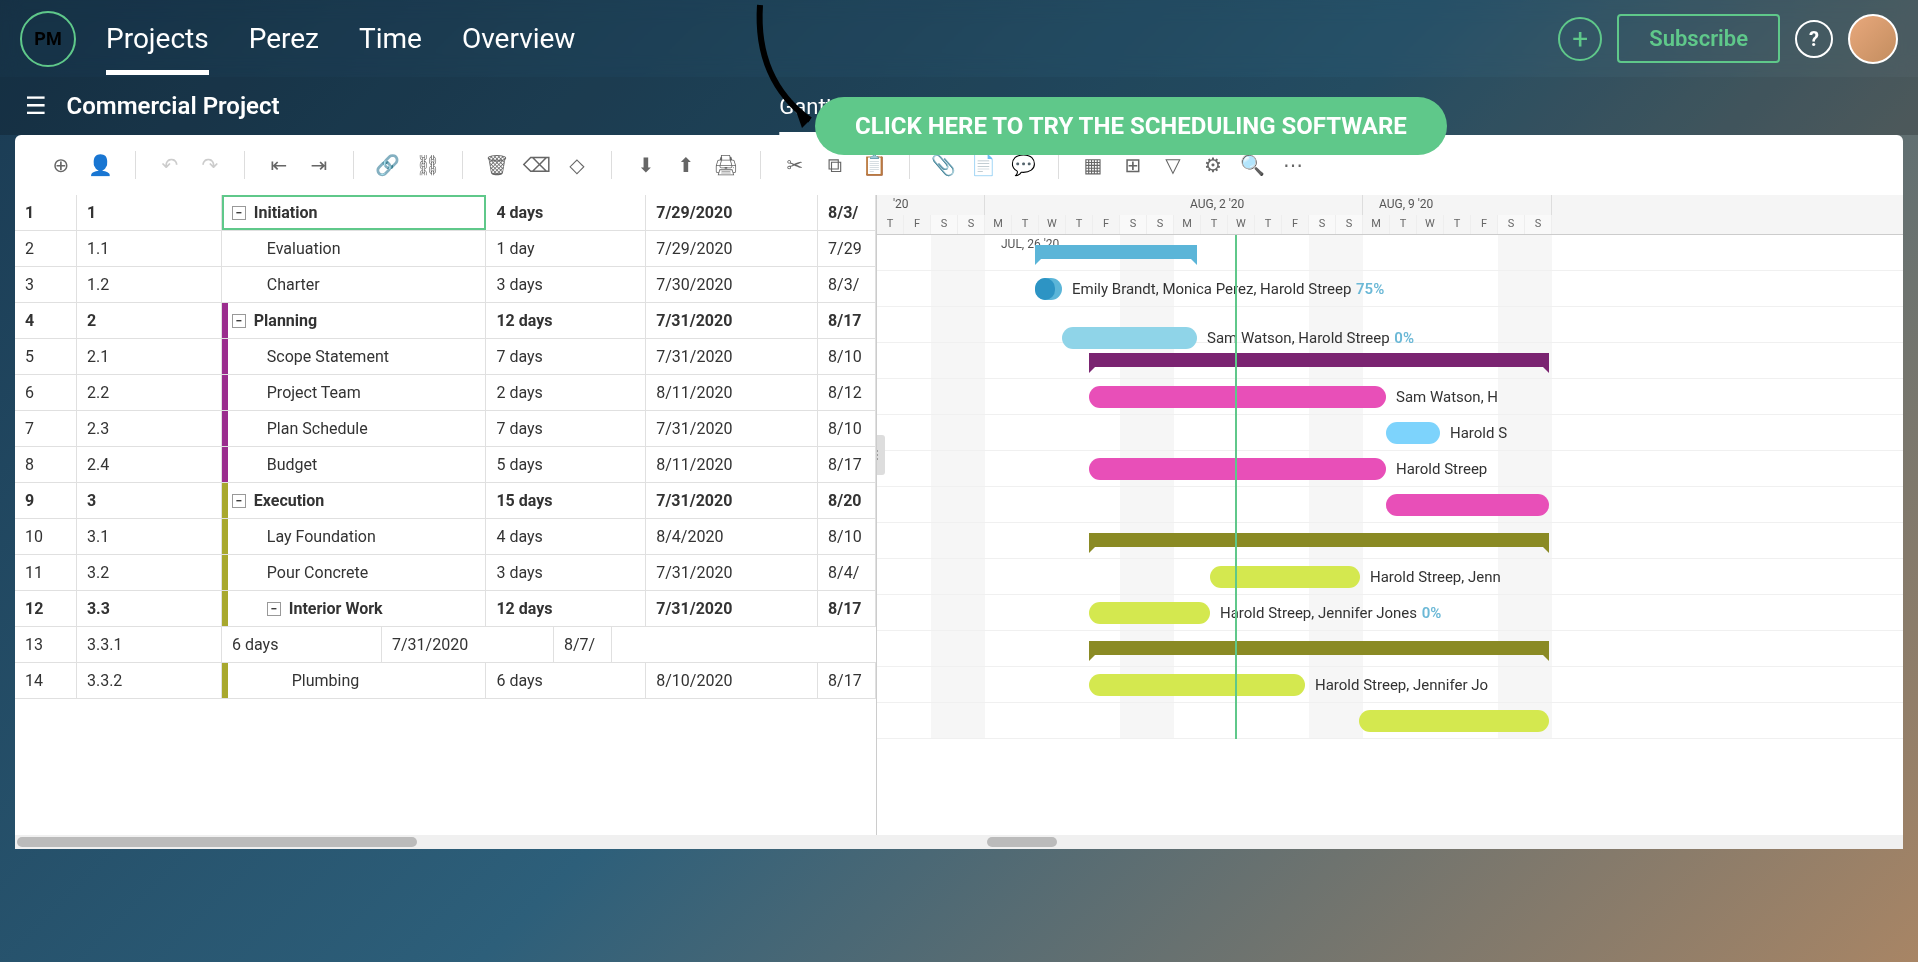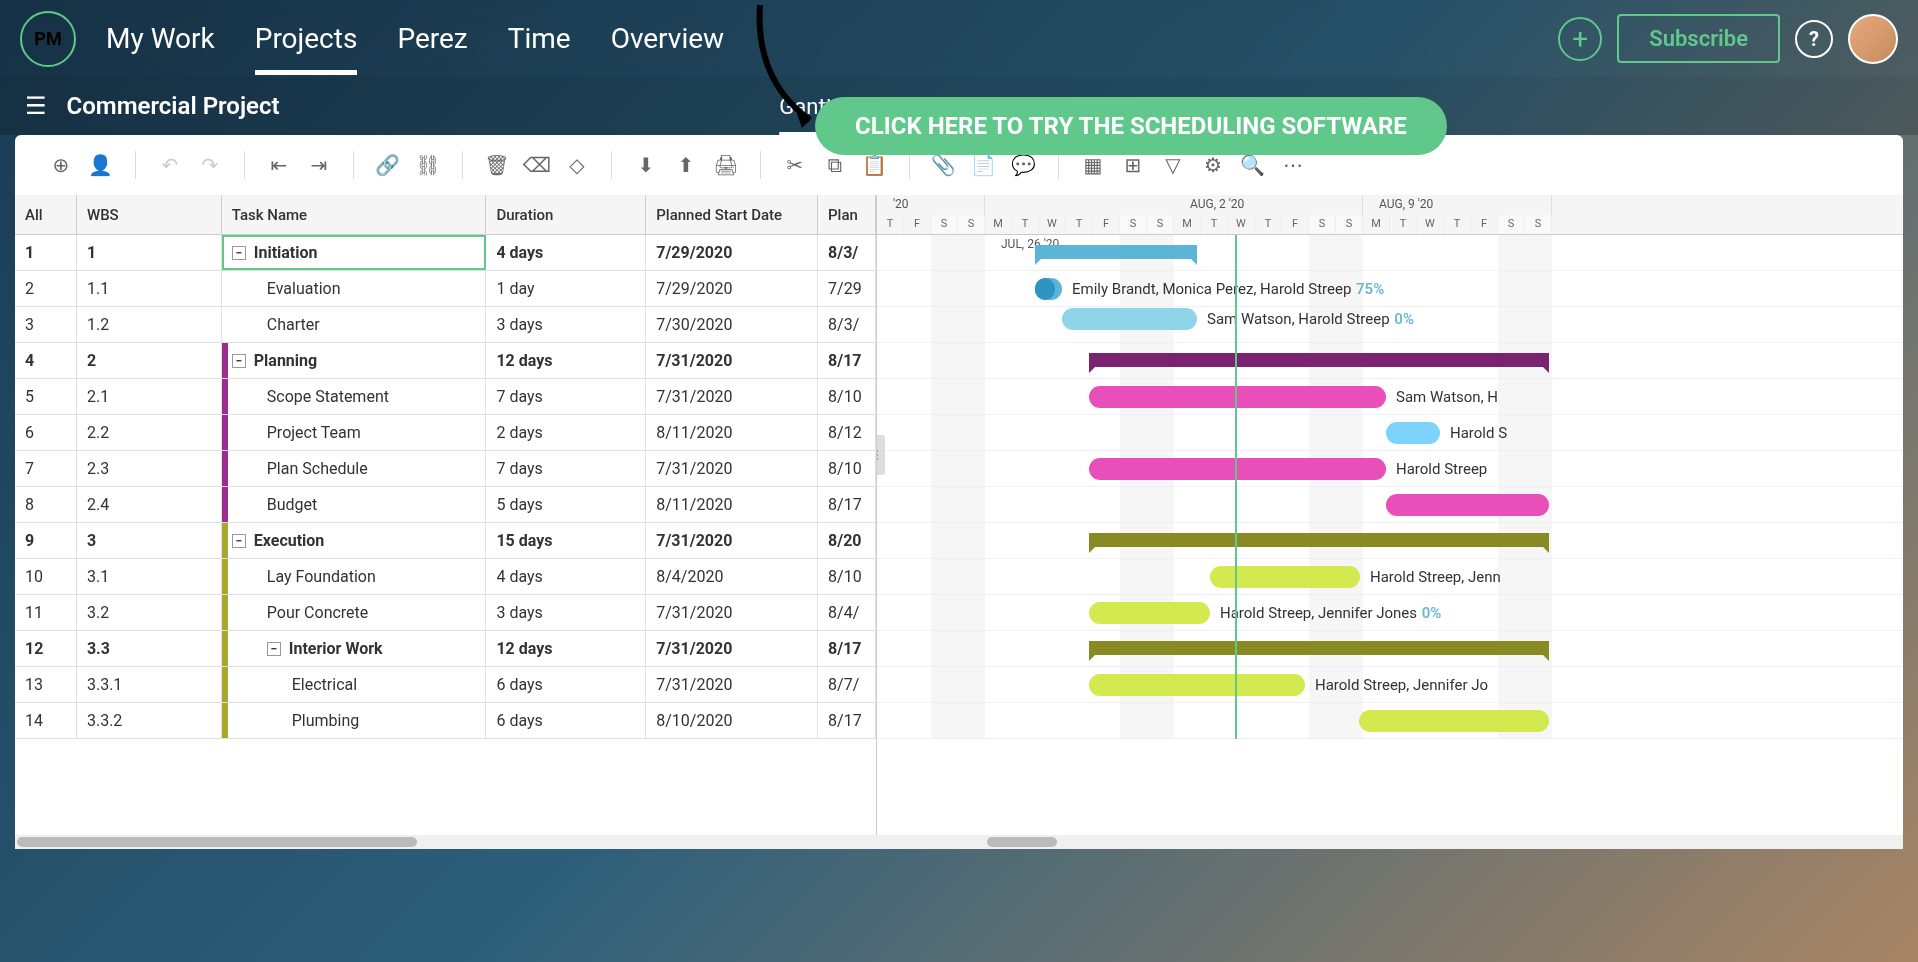--- a/index.html
+++ b/index.html
@@ -86,21 +86,20 @@
 
 .splitter-handle { position: absolute; left: -8px; top: 240px; width: 16px; height: 40px; background: #ddd; border-radius: 3px; z-index: 10; cursor: col-resize; display: flex; align-items: center; justify-content: center; font-size: 8px; color: #888; flex-direction: column; gap: 2px; }
 .splitter-dot { width: 2px; height: 2px; background: #888; border-radius: 50%; }
 
 </style>
 </head>
 <body>
 
 <div class="top-nav">
   <div class="logo">PM</div>
-  <div class="nav-item">My Work</div>
   <div class="nav-item active">Projects</div>
   <div class="nav-item">Perez</div>
   <div class="nav-item">Time</div>
   <div class="nav-item">Overview</div>
   <div class="nav-right">
     <div class="add-btn">+</div>
     <div class="subscribe-btn">Subscribe</div>
     <div class="help-btn">?</div>
     <div class="avatar"></div>
   </div>
@@ -155,28 +154,20 @@
   <div class="tool-icon">▦</div>
   <div class="tool-icon">⊞</div>
   <div class="tool-icon">▽</div>
   <div class="tool-icon">⚙</div>
   <div class="tool-icon">🔍</div>
   <div class="tool-icon">⋯</div>
 </div>
 
 <div class="main-area">
   <div class="grid-panel">
-    <div class="grid-header">
-      <div class="grid-header-cell col-num">All</div>
-      <div class="grid-header-cell col-wbs">WBS</div>
-      <div class="grid-header-cell col-task">Task Name</div>
-      <div class="grid-header-cell col-dur">Duration</div>
-      <div class="grid-header-cell col-start">Planned Start Date</div>
-      <div class="grid-header-cell col-end">Plan</div>
-    </div>
     <div id="grid-rows">
         <div class="grid-row">
     <div class="grid-cell col-num bold">1</div>
     <div class="grid-cell col-wbs bold">1</div>
     <div class="grid-cell col-task task-cell bold selected-cell">
       <span class="" style="display:flex;align-items:center;"><span class="toggle">−</span>Initiation</span>
     </div>
     <div class="grid-cell col-dur bold">4 days</div>
     <div class="grid-cell col-start bold">7/29/2020</div>
     <div class="grid-cell col-end bold">8/3/</div>
@@ -296,24 +287,20 @@
       <div class="color-bar" style="background:#a8a82e"></div>
             <span class="indent-1" style="display:flex;align-items:center;"><span class="toggle">−</span>Interior Work</span>
     </div>
     <div class="grid-cell col-dur bold">12 days</div>
     <div class="grid-cell col-start bold">7/31/2020</div>
     <div class="grid-cell col-end bold">8/17</div>
   </div>
         <div class="grid-row">
     <div class="grid-cell col-num ">13</div>
     <div class="grid-cell col-wbs ">3.3.1</div>
-    <div class="grid-cell col-task task-cell  ">
-      <div class="color-bar" style="background:#a8a82e"></div>
-            <span class="indent-2" style="display:flex;align-items:center;">Electrical</span>
-    </div>
     <div class="grid-cell col-dur ">6 days</div>
     <div class="grid-cell col-start ">7/31/2020</div>
     <div class="grid-cell col-end ">8/7/</div>
   </div>
         <div class="grid-row">
     <div class="grid-cell col-num ">14</div>
     <div class="grid-cell col-wbs ">3.3.2</div>
     <div class="grid-cell col-task task-cell  ">
       <div class="color-bar" style="background:#a8a82e"></div>
             <span class="indent-2" style="display:flex;align-items:center;">Plumbing</span>
@@ -384,21 +371,21 @@
         <div class="gantt-row"></div>
         <div class="gantt-row"></div>
         <div class="gantt-row"></div>
         <div class="gantt-row"></div>
         <div class="gantt-row"></div>
         <div class="bar bar-summary" style="left: 158px; width: 162px; top: 10px; background: rgb(91, 181, 216); border-top-color: rgb(91, 181, 216);"></div>
         <div class="bar" style="left: 158px; width: 27px; top: 43px; background: rgb(91, 181, 216);">
           <div class="progress-fill" style="width: 20px; background: rgb(45, 148, 196);"></div>
           <div class="bar-label">Emily Brandt, Monica Perez, Harold Streep <span class="bar-pct">75%</span></div>
         </div>
-        <div class="bar" style="left: 185px; width: 135px; top: 73px; background: rgb(143, 212, 232);">
+        <div class="bar" style="left: 185px; width: 135px; top: 92px; background: rgb(143, 212, 232);">
           <div class="bar-label">Sam Watson, Harold Streep <span class="bar-pct">0%</span></div>
         </div>
         <div class="bar bar-summary" style="left: 212px; width: 460px; top: 118px; background: rgb(122, 36, 113); border-top-color: rgb(122, 36, 113);"></div>
         <div class="bar" style="left: 212px; width: 297px; top: 151px; background: rgb(232, 79, 184);">
           <div class="bar-label">Sam Watson, H</div>
         </div>
         <div class="bar" style="left: 509px; width: 54px; top: 187px; background: #7dd3fc;">
           <div class="bar-label">Harold S</div>
         </div>
         <div class="bar" style="left: 212px; width: 297px; top: 223px; background: rgb(232, 79, 184);">

